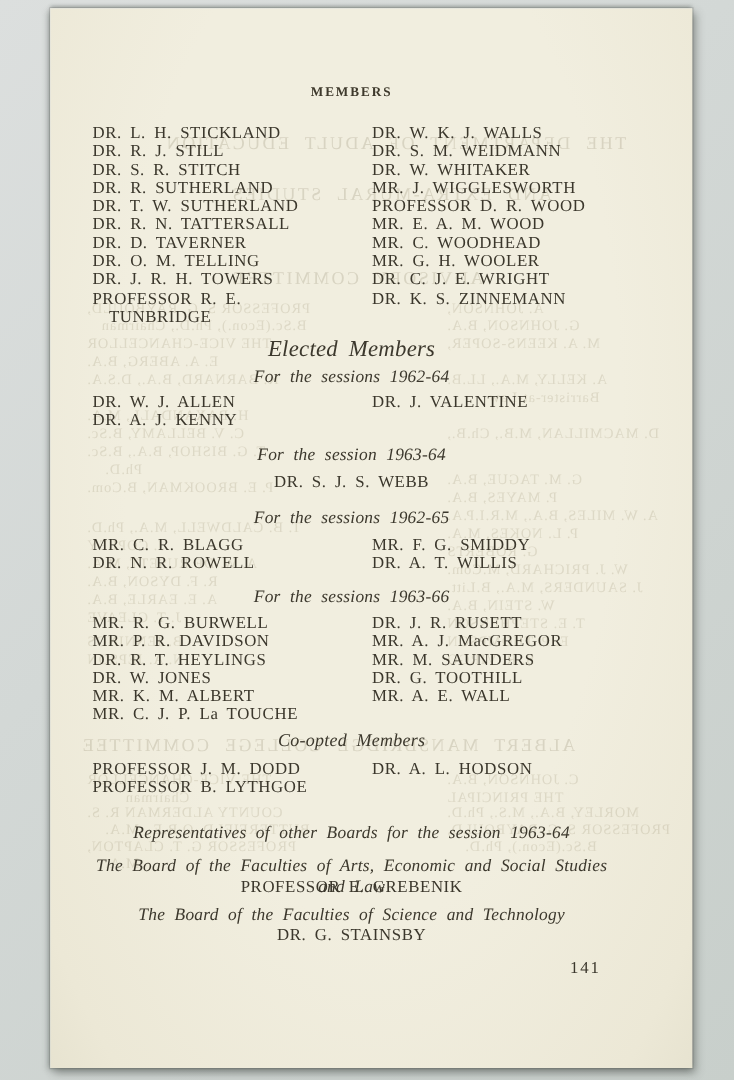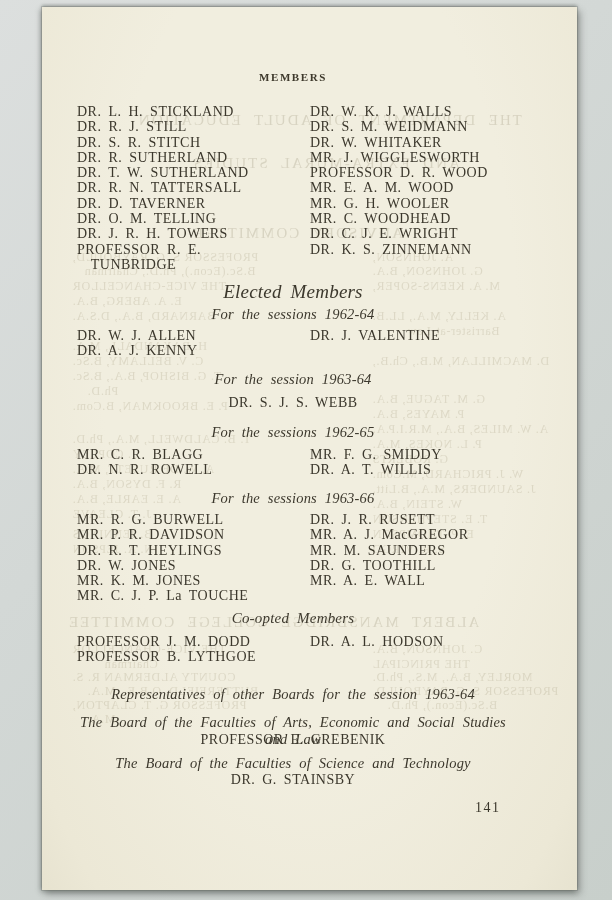--- a/index.html
+++ b/index.html
@@ -129,22 +129,22 @@
             <div class="caps-line">PROFESSOR R. E.</div>
             <div class="caps-line">  TUNBRIDGE</div>
           </div>
         <div>
             <div class="caps-line">DR. W. K. J. WALLS</div>
             <div class="caps-line">DR. S. M. WEIDMANN</div>
             <div class="caps-line">DR. W. WHITAKER</div>
             <div class="caps-line">MR. J. WIGGLESWORTH</div>
             <div class="caps-line">PROFESSOR D. R. WOOD</div>
             <div class="caps-line">MR. E. A. M. WOOD</div>
+            <div class="caps-line">MR. C. WOODHEAD</div>
             <div class="caps-line">MR. G. H. WOOLER</div>
-            <div class="caps-line">MR. C. WOODHEAD</div>
             <div class="caps-line">DR. C. J. E. WRIGHT</div>
             <div class="caps-line">DR. K. S. ZINNEMANN</div>
           </div>
       </div>
 
       <div class="ital elected">Elected Members</div>
 
       <div class="ital s1h">For the sessions 1962-64</div>
       <div class="cols s1">
         <div>
@@ -173,21 +173,21 @@
           </div>
       </div>
 
       <div class="ital s4h">For the sessions 1963-66</div>
       <div class="cols s4">
         <div>
             <div class="caps-line">MR. R. G. BURWELL</div>
             <div class="caps-line">MR. P. R. DAVIDSON</div>
             <div class="caps-line">DR. R. T. HEYLINGS</div>
             <div class="caps-line">DR. W. JONES</div>
-            <div class="caps-line">MR. K. M. JONES</div>
+            <div class="caps-line">MR. K. M. ALBERT</div>
             <div class="caps-line">MR. C. J. P. La TOUCHE</div>
           </div>
         <div>
             <div class="caps-line">DR. J. R. RUSETT</div>
             <div class="caps-line">MR. A. J. MacGREGOR</div>
             <div class="caps-line">MR. M. SAUNDERS</div>
             <div class="caps-line">DR. G. TOOTHILL</div>
             <div class="caps-line">MR. A. E. WALL</div>
           </div>
       </div>

